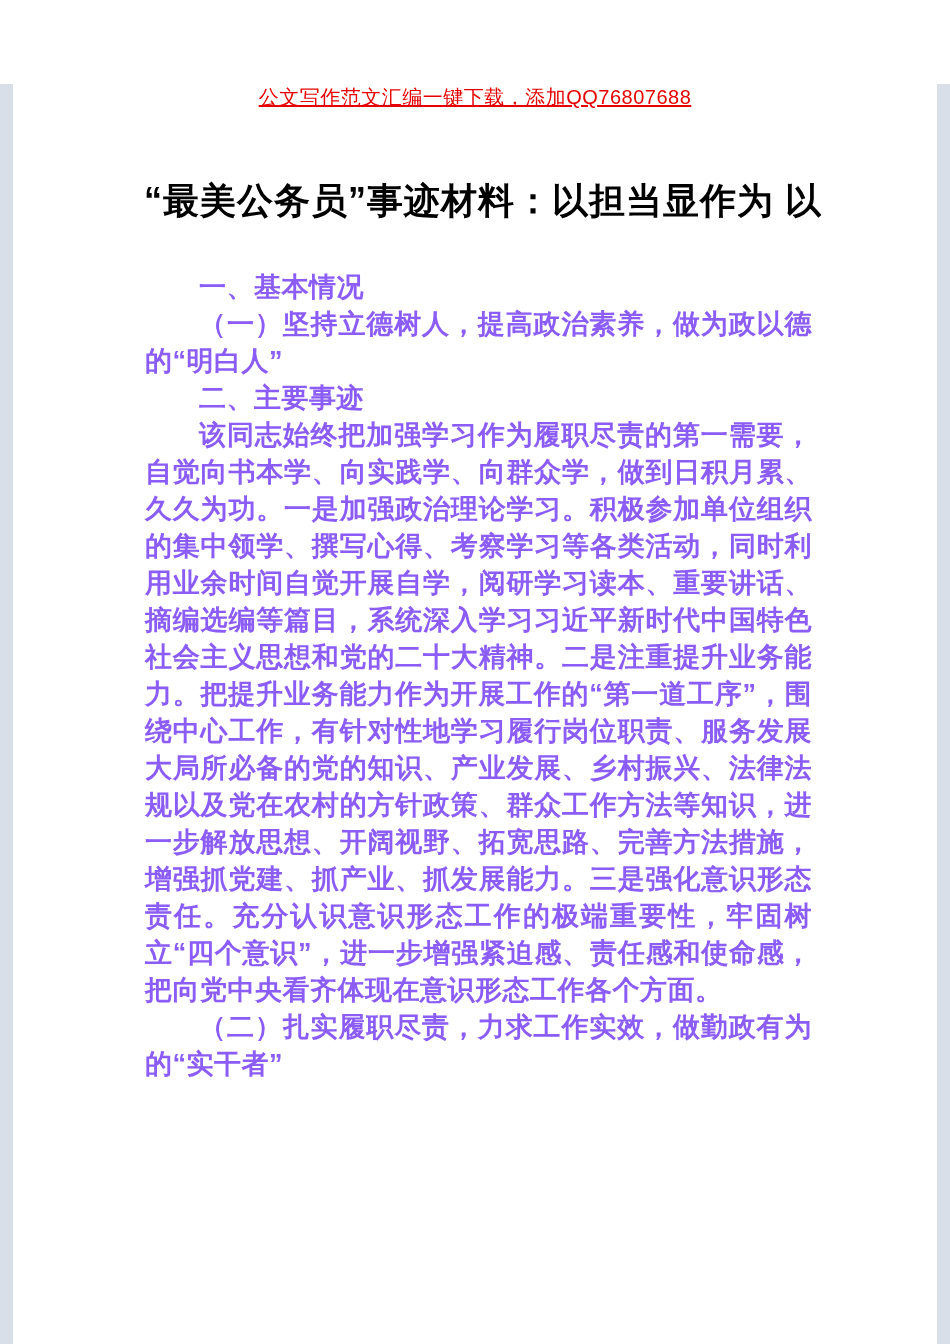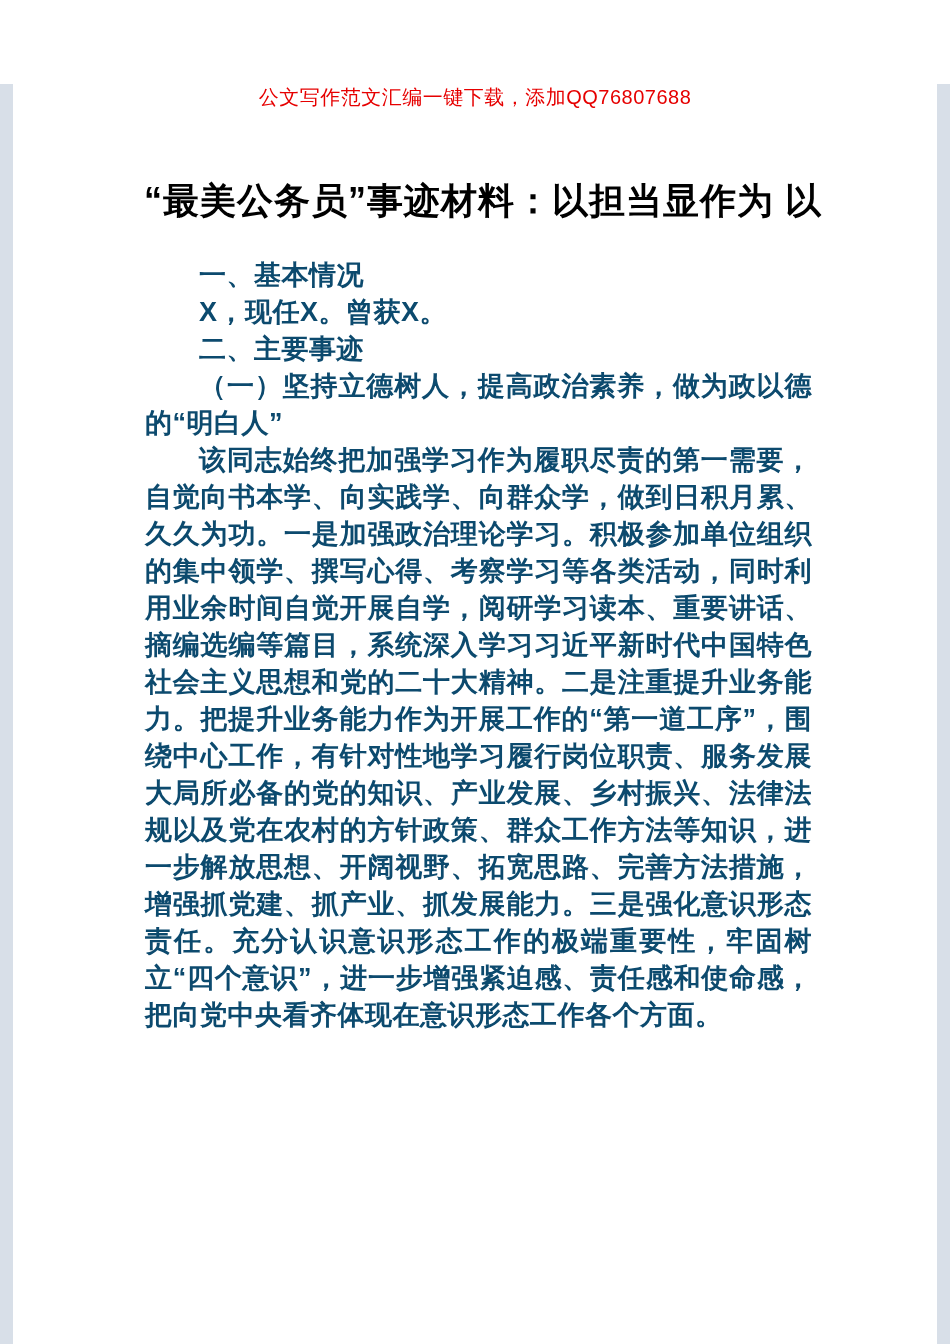--- a/index.html
+++ b/index.html
@@ -27,39 +27,40 @@
   .edge.left  { left: 0; }
   .edge.right { right: 0; }
 
   .promo {
     margin-top: 84px;
     text-align: center;
     color: #e60000;
     font-size: 20px;
     font-weight: 500;
     letter-spacing: 0.5px;
+    text-decoration: underline;
   }
 
   .title {
     margin-top: 56px;
     text-align: center;
     color: #000000;
     font-size: 36px;
     font-weight: 700;
     margin-left: 16px;
   }
   .title-line {
     display: block;
     line-height: 68px;
     letter-spacing: 1px;
   }
 
   .body-text {
-    margin: 22px 138px 0 145px;
-    color: #0c4a6e;
+    margin: 34px 138px 0 145px;
+    color: #8b5cf6;
     font-size: 27px;
     font-weight: 600;
     line-height: 37px;
     text-align: justify;
     letter-spacing: 0.5px;
   }
   .para {
     text-indent: 2em;
     word-break: break-all;
   }
@@ -72,18 +73,18 @@
   <div class="edge right"></div>
 
   <div class="promo">公文写作范文汇编一键下载，添加QQ76807688</div>
 
   <h1 class="title">
     <span class="title-line">“最美公务员”事迹材料：以担当显作为 以</span>
   </h1>
 
   <div class="body-text">
       <p class="para">一、基本情况</p>
-      <p class="para">X，现任X。曾获X。</p>
+      <p class="para">（一）坚持立德树人，提高政治素养，做为政以德的“明白人”</p>
       <p class="para">二、主要事迹</p>
-      <p class="para">（一）坚持立德树人，提高政治素养，做为政以德的“明白人”</p>
       <p class="para">该同志始终把加强学习作为履职尽责的第一需要，自觉向书本学、向实践学、向群众学，做到日积月累、久久为功。一是加强政治理论学习。积极参加单位组织的集中领学、撰写心得、考察学习等各类活动，同时利用业余时间自觉开展自学，阅研学习读本、重要讲话、摘编选编等篇目，系统深入学习习近平新时代中国特色社会主义思想和党的二十大精神。二是注重提升业务能力。把提升业务能力作为开展工作的“第一道工序”，围绕中心工作，有针对性地学习履行岗位职责、服务发展大局所必备的党的知识、产业发展、乡村振兴、法律法规以及党在农村的方针政策、群众工作方法等知识，进一步解放思想、开阔视野、拓宽思路、完善方法措施，增强抓党建、抓产业、抓发展能力。三是强化意识形态责任。充分认识意识形态工作的极端重要性，牢固树立“四个意识”，进一步增强紧迫感、责任感和使命感，把向党中央看齐体现在意识形态工作各个方面。</p>
+      <p class="para">（二）扎实履职尽责，力求工作实效，做勤政有为的“实干者”</p>
     </div>
 </div>
 
 </body></html>

